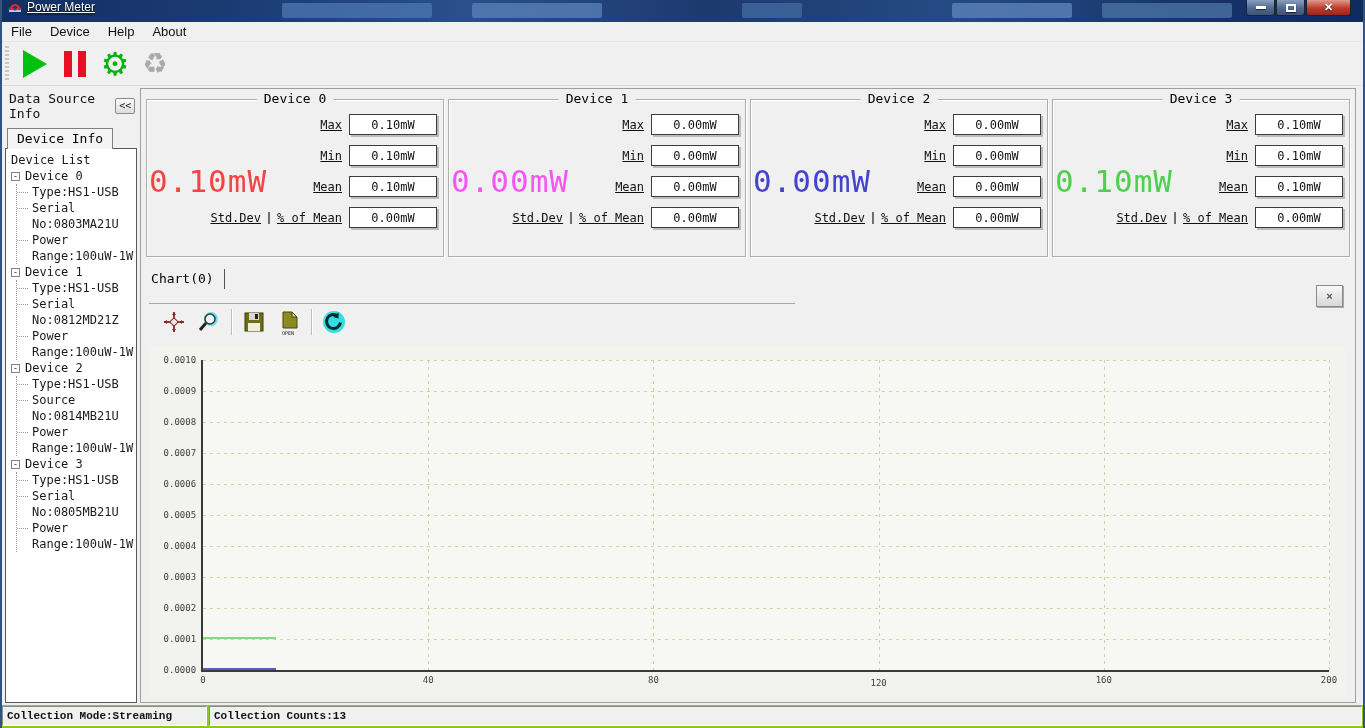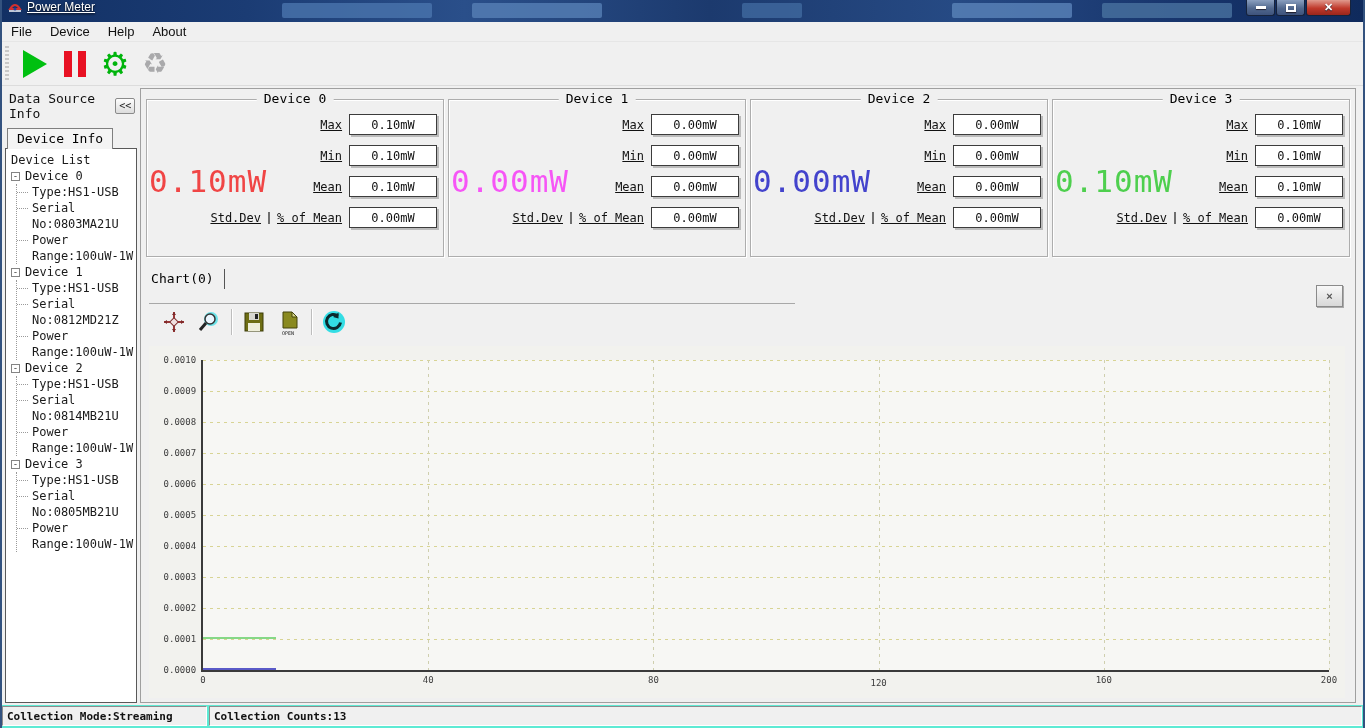--- a/index.html
+++ b/index.html
@@ -95,21 +95,21 @@
            font-family:"DejaVu Sans Mono",monospace; font-size:9px; color:#3d3d3d; white-space:nowrap; }
   .xtick { position:absolute; top:100%; margin-top:5px; transform:translateX(-50%);
            font-family:"DejaVu Sans Mono",monospace; font-size:9px; color:#3d3d3d; }
   .hgrid { position:absolute; left:0; right:0; height:1px;
            background:repeating-linear-gradient(to right,#d8d494 0 3px,transparent 3px 7px); }
   .vgrid { position:absolute; top:0; bottom:0; width:1px;
            background:repeating-linear-gradient(to bottom,#cfcfae 0 3px,transparent 3px 7px); }
   .sline { position:absolute; height:2px; }
 
   
-  .statusbar { height:23px; display:flex; align-items:stretch; background:#5eead4; gap:2px; padding:1px 1px 2px 0; }
+  .statusbar { height:23px; display:flex; align-items:stretch; background:#84cc16; gap:2px; padding:1px 1px 2px 0;font-family:Liberation Mono, monospace; }
   .status-cell { border:1px solid; border-color:#8c8c8c #fff #fff #8c8c8c; background:#f0f0f0;
                  font-size:11px; font-weight:bold; color:#111; display:flex; align-items:center; padding-left:4px; }
   .status-cell.s1 { width:205px; }
   .status-cell.s2 { flex:1; }
 </style>
 </head>
 <body>
 
 <div class="titlebar">
   <div class="patch" style="left:280px;width:150px;background:#4a74ad;"></div>
@@ -192,21 +192,21 @@
         <div class="tchild">Serial No:0812MD21Z</div>
         <div class="tchild">Power Range:100uW-1W</div>
       </div>
 
       <div class="tnode">
         <span class="expander">-</span>
         <span>Device 2</span>
       </div>
       <div class="tchildren">
         <div class="tchild">Type:HS1-USB</div>
-        <div class="tchild">Serial No:0814MB21U</div>
+        <div class="tchild">Source No:0814MB21U</div>
         <div class="tchild">Power Range:100uW-1W</div>
       </div>
 
       <div class="tnode">
         <span class="expander">-</span>
         <span>Device 3</span>
       </div>
       <div class="tchildren">
         <div class="tchild">Type:HS1-USB</div>
         <div class="tchild">Serial No:0805MB21U</div>

